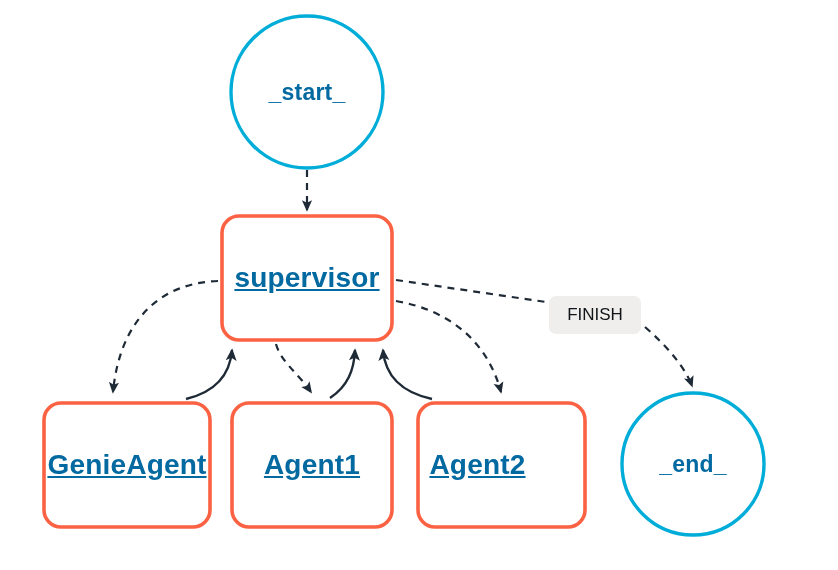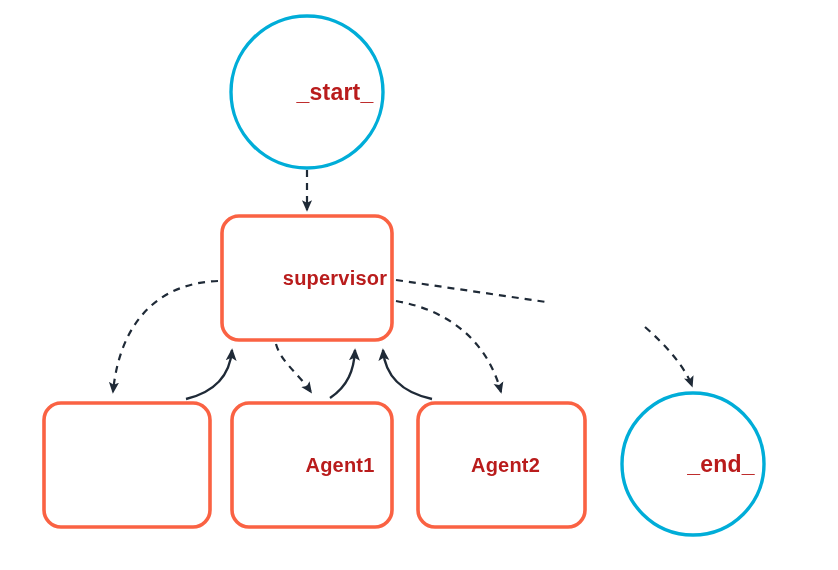--- a/index.html
+++ b/index.html
@@ -27,31 +27,31 @@
     height: 570px;
   }
   .node-label {
     position: absolute;
     display: flex;
     align-items: center;
     justify-content: center;
     text-align: center;
     font-family: "Liberation Sans", sans-serif;
     font-weight: bold;
-    color: #b91c1c;
+    color: #0369a1;
     letter-spacing: 0.2px;
     pointer-events: none;
     white-space: nowrap;
-    margin-left: 28px;
   }
   .node-label.start-end {
     font-size: 23px;
   }
   .node-label.box {
-    font-size: 20px;
+    font-size: 28px;
+    text-decoration: underline;
   }
   .edge-label {
     position: absolute;
     display: flex;
     align-items: center;
     justify-content: center;
     font-family: "Liberation Sans", sans-serif;
     font-size: 17px;
     font-weight: normal;
     color: #111418;
@@ -105,21 +105,23 @@
       <rect x="418" y="403" width="167" height="124" rx="17" ry="17" fill="#FFFFFF" stroke="#FA6243" stroke-width="3.6"></rect>
 
       <circle cx="693" cy="464" r="71" fill="#FFFFFF" stroke="#00ADD8" stroke-width="3.4"></circle>
     </g>
   </svg>
 
   <div class="node-label start-end" style="left:231px; top:62px; width:152px; height:60px;">_start_</div>
 
   <div class="node-label box" style="left:222px; top:248px; width:170px; height:60px;">supervisor</div>
 
+  <div class="node-label box" style="left:44px; top:435px; width:166px; height:60px;">GenieAgent</div>
 
   <div class="node-label box" style="left:232px; top:435px; width:160px; height:60px;">Agent1</div>
 
   <div class="node-label box" style="left:394px; top:435px; width:167px; height:60px;">Agent2</div>
 
   <div class="node-label start-end" style="left:617px; top:434px; width:152px; height:60px;text-align:right;">_end_</div>
 
+  <div class="edge-label" style="left:549px; top:296px; width:92px; height:38px;">FINISH</div>
 
 </div>
 
 </body></html>

